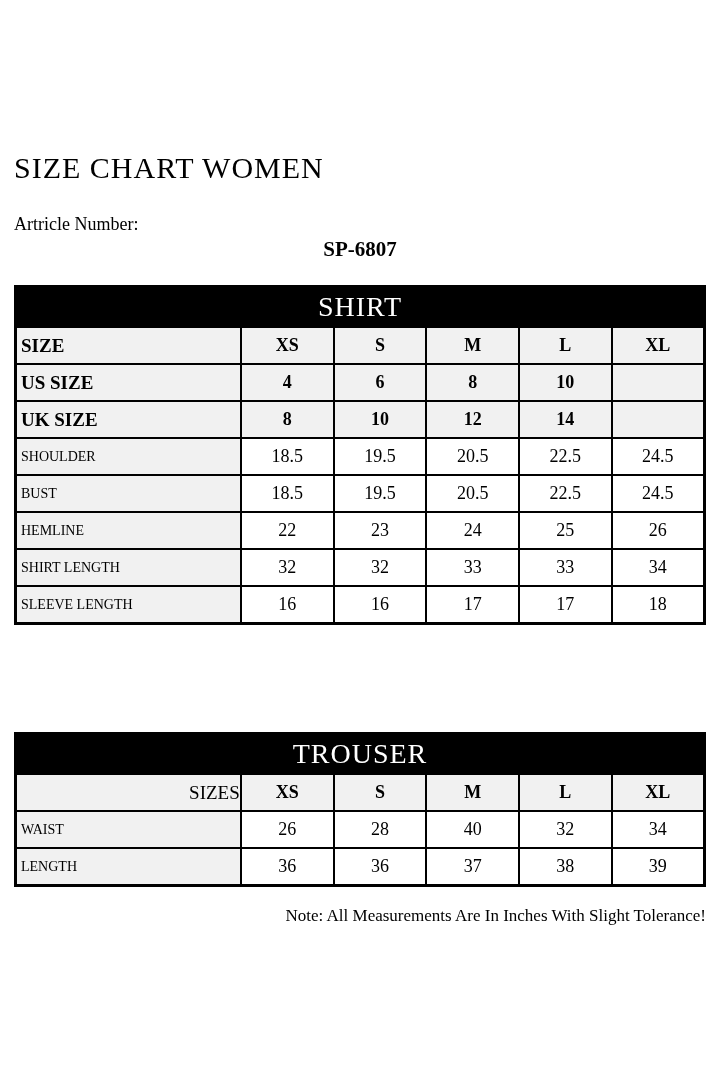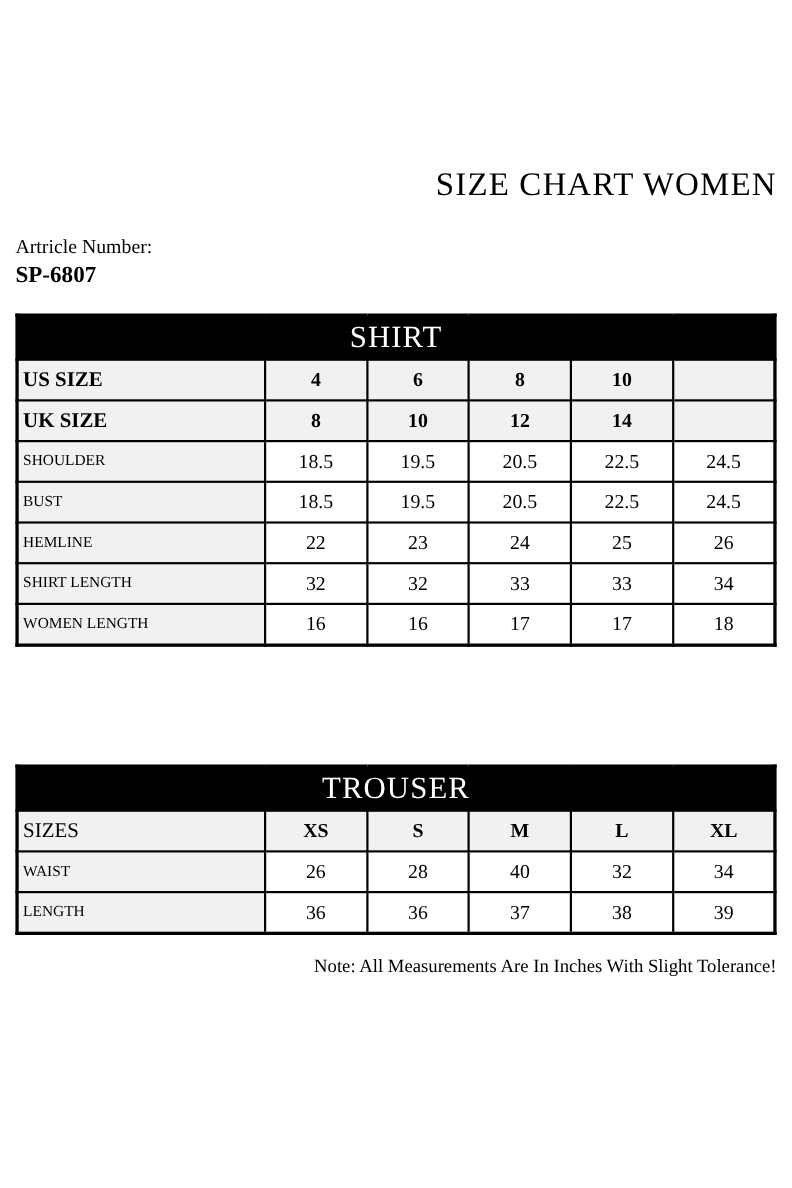--- a/index.html
+++ b/index.html
@@ -14,32 +14,33 @@
     font-family: "Liberation Serif", "DejaVu Serif", serif;
     color: #000000;
   }
   .sheet {
     width: 692px;
     margin: 0 auto;
   }
   .title {
     margin: 0;
     padding-top: 151px;
-    text-align: right;
+    text-align: left;
     font-size: 30px;
     font-weight: normal;
     letter-spacing: 1px;
   }
   .article-label {
     margin-top: 29px;
     text-align: left;
     font-size: 18px;
   }
   .article-number {
     margin-top: 2px;
+    text-align: center;
     font-size: 21px;
     font-weight: bold;
   }
   table.size-table {
     width: 100%;
     border-collapse: collapse;
     border: 3px solid #000;
     table-layout: fixed;
   }
   table.shirt { margin-top: 23px; }
@@ -82,20 +83,21 @@
   }
   tr.size-header td.value-cell,
   tr.size-header-plain td.value-cell {
     font-weight: bold;
     font-size: 18px;
     background: #f1f1f1;
   }
   tr.size-header-plain td.label-cell {
     font-weight: normal;
     font-size: 19px;
+    text-align: right;
   }
   tr.measure td.label-cell {
     font-size: 14px;
   }
   .note {
     margin-top: 19px;
     padding-left: 3px;
     font-size: 17px;
     text-align: right;
   }
@@ -119,20 +121,28 @@
         <col class="data-col">
         <col class="data-col">
     </colgroup>
     <thead>
       <tr>
         <th class="band" colspan="6">SHIRT</th>
       </tr>
     </thead>
     <tbody>
         <tr class="size-header">
+          <td class="label-cell">SIZE</td>
+          <td class="value-cell">XS</td>
+          <td class="value-cell">S</td>
+          <td class="value-cell">M</td>
+          <td class="value-cell">L</td>
+          <td class="value-cell">XL</td>
+        </tr>
+        <tr class="size-header">
           <td class="label-cell">US SIZE</td>
           <td class="value-cell">4</td>
           <td class="value-cell">6</td>
           <td class="value-cell">8</td>
           <td class="value-cell">10</td>
           <td class="value-cell"></td>
         </tr>
         <tr class="size-header">
           <td class="label-cell">UK SIZE</td>
           <td class="value-cell">8</td>
@@ -167,21 +177,21 @@
         </tr>
         <tr class="measure">
           <td class="label-cell">SHIRT LENGTH</td>
           <td class="value-cell">32</td>
           <td class="value-cell">32</td>
           <td class="value-cell">33</td>
           <td class="value-cell">33</td>
           <td class="value-cell">34</td>
         </tr>
         <tr class="measure">
-          <td class="label-cell">WOMEN LENGTH</td>
+          <td class="label-cell">SLEEVE LENGTH</td>
           <td class="value-cell">16</td>
           <td class="value-cell">16</td>
           <td class="value-cell">17</td>
           <td class="value-cell">17</td>
           <td class="value-cell">18</td>
         </tr>
       </tbody>
   </table>
 
   <table class="size-table trouser">

